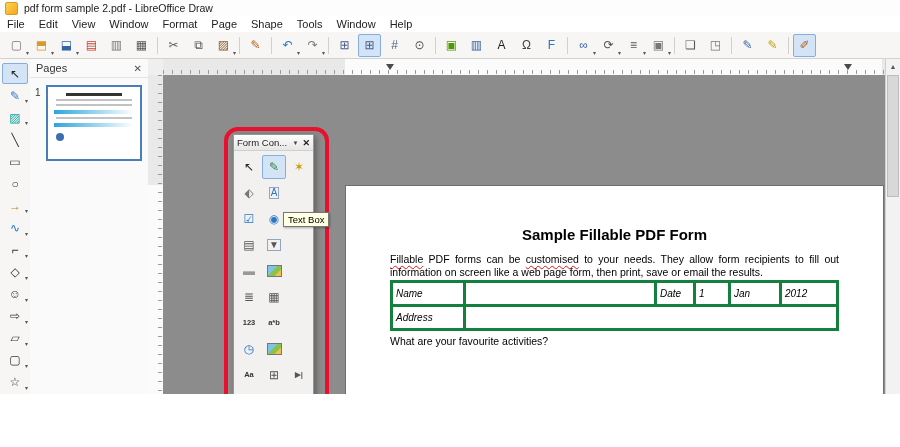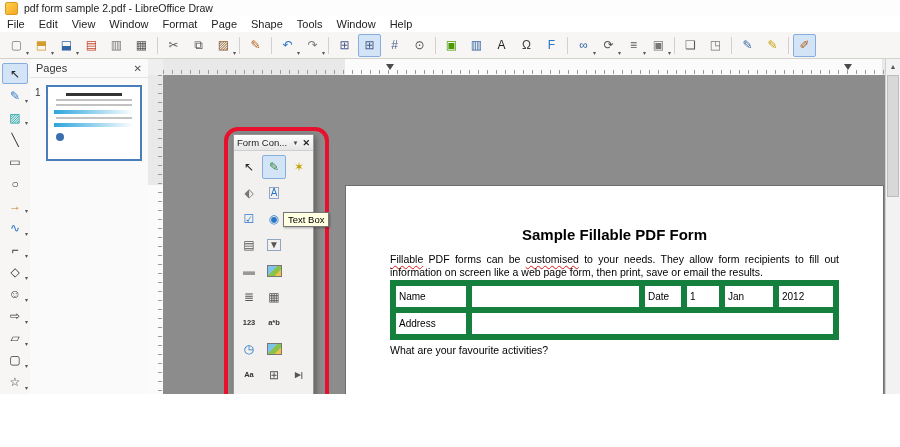--- a/index.html
+++ b/index.html
@@ -74,21 +74,21 @@
         border:1px solid #6e6e6e;}
   .doc-title{margin-top:40px;text-align:center;font-weight:bold;font-size:15px;color:#000;}
   .doc-intro{margin:10px 44px 0;font-size:10.5px;line-height:1.24;text-align:justify;color:#000;}
   .misspelled{text-decoration:underline wavy #e01414;text-decoration-thickness:1px;text-underline-offset:2px;}
   .sec-bar{margin:23px 44px 0;height:15px;display:flex;align-items:center;padding-left:3px;
            font-size:10.5px;font-weight:bold;color:#17375e;text-decoration:underline;
            background:linear-gradient(to right,#2da6dc,#bfe6f7 45%,#ffffff 85%);}
   .sec-bar2{margin-top:73px;}
   .doc-table{margin:1px 44px 0;border-collapse:collapse;font-size:10px;color:#000;
              width:calc(100% - 88px);table-layout:fixed;}
-  .doc-table td{border:6px solid #15803d;height:13px;padding:4px 3px;overflow:hidden;white-space:nowrap;}
+  .doc-table td{border:3px solid #15803d;height:13px;padding:4px 3px;overflow:hidden;white-space:nowrap;font-style:italic;}
   td.c-name{width:64px;} td.c-input{} td.c-date{width:30px;} td.c-day{width:26px;}
   td.c-month{width:42px;margin-left:48px;} td.c-year{width:48px;}
   .doc-question{margin:4px 44px 0;font-size:10.5px;color:#000;}
 
   
   .scrollbar{position:absolute;right:0;top:59px;bottom:0;width:14px;background:#f2f2f2;
              border-left:1px solid #d0d0d0;}
   .sb-btn{height:14px;display:flex;align-items:center;justify-content:center;font-size:7px;color:#555;}
   .sb-thumb{position:absolute;left:1px;right:1px;top:16px;height:120px;background:#d8d8d8;
             border:1px solid #bdbdbd;}

